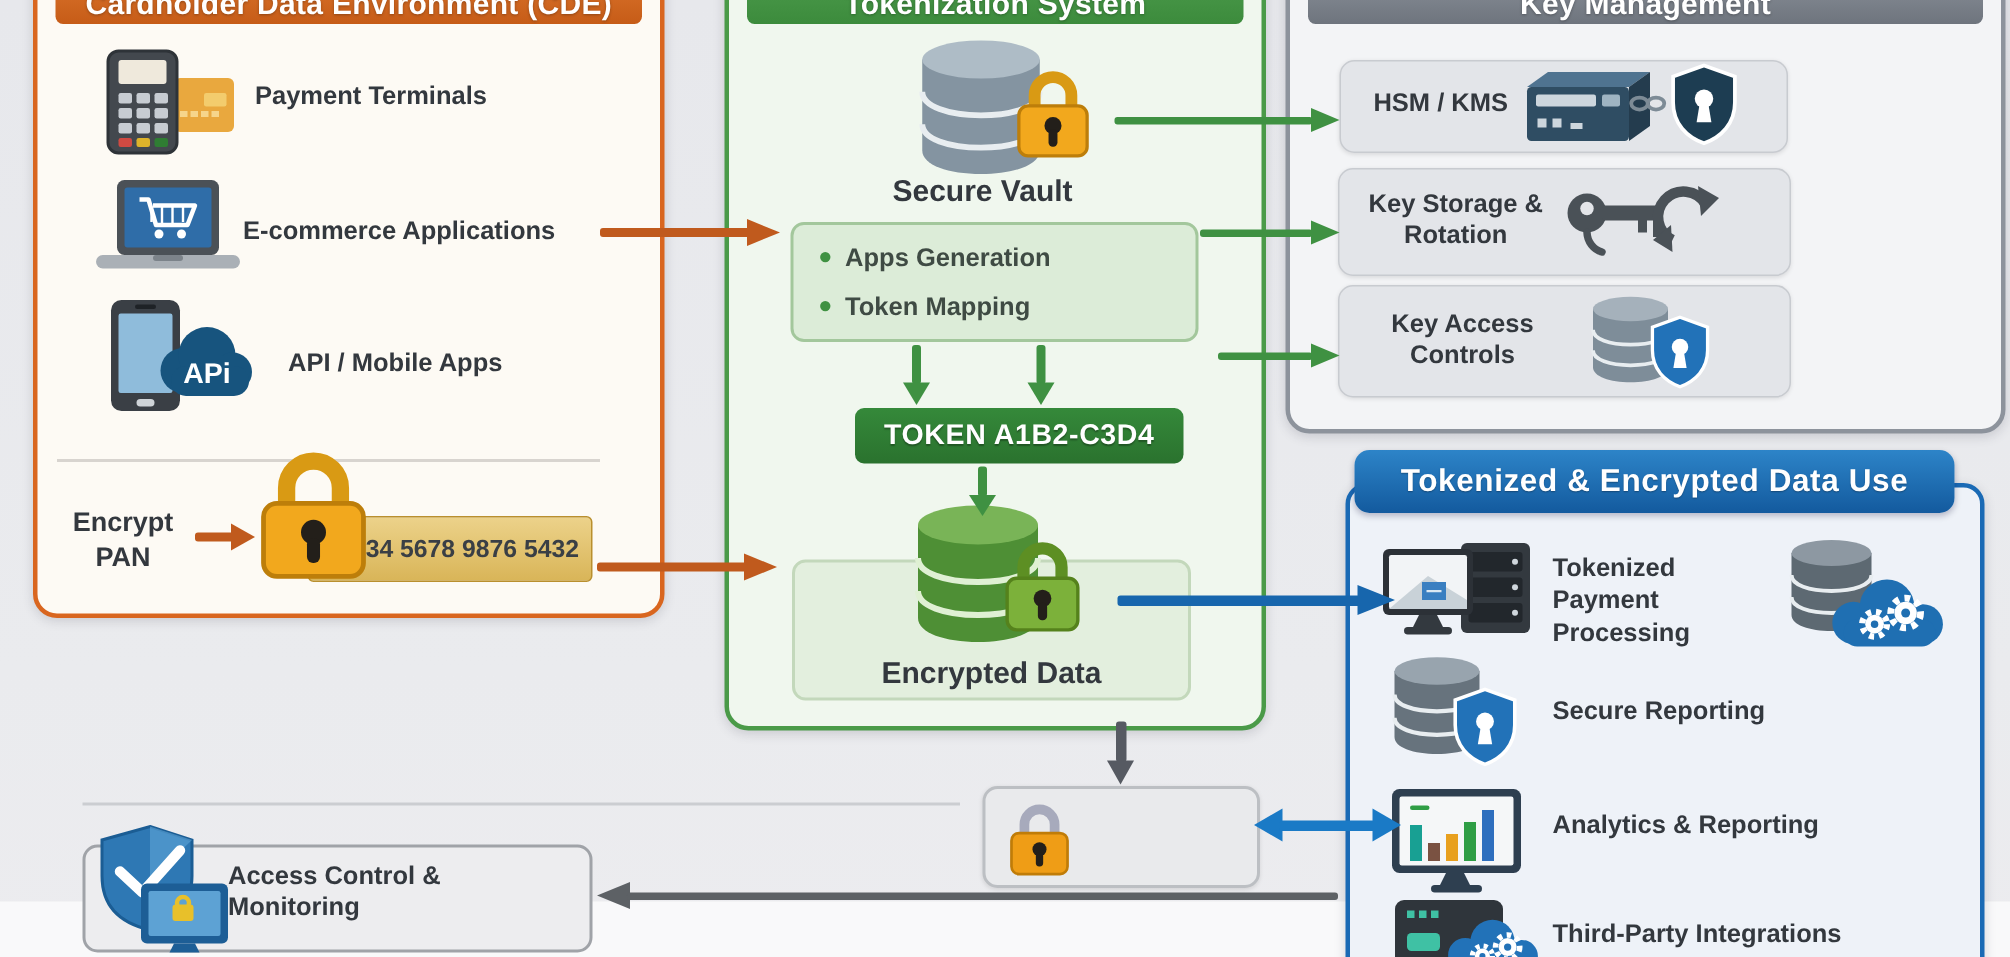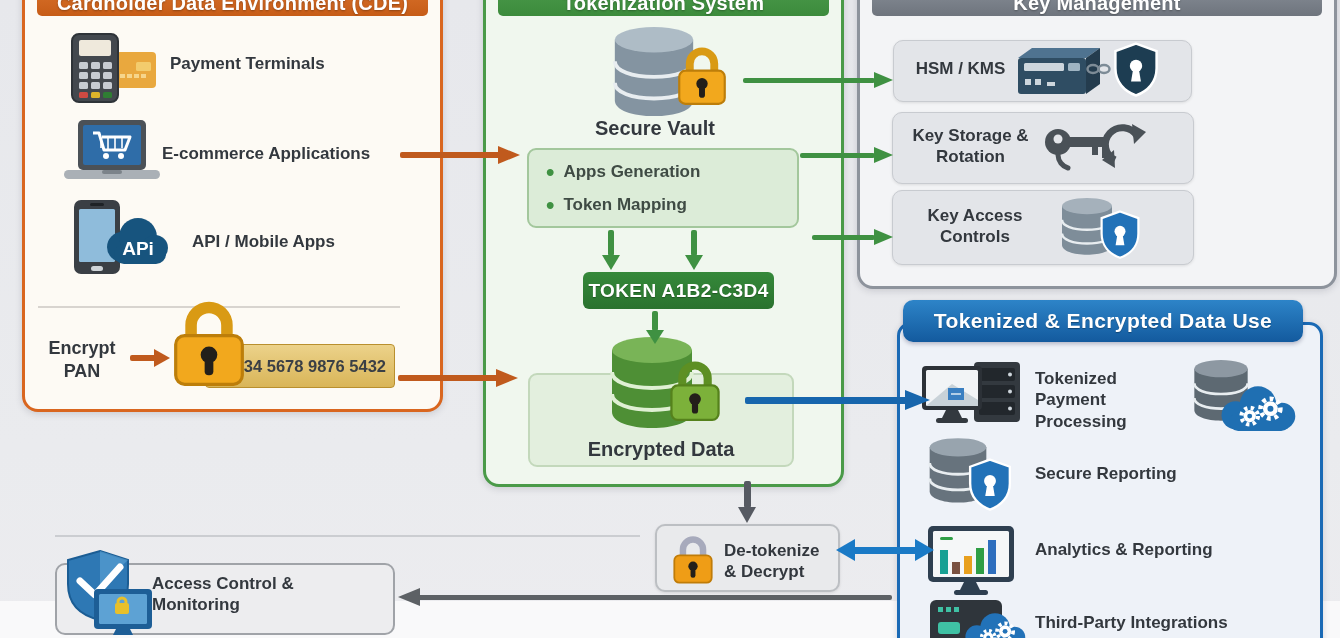--- a/index.html
+++ b/index.html
@@ -159,21 +159,21 @@
 
   <div class="abs" style="left:527px;top:148px;width:272px;height:80px;background:#dcecd8;border:2px solid #a3c79c;
               border-radius:9px;z-index:4;box-sizing:border-box;"></div>
   <div class="abs bullet" style="left:546px;top:160px;z-index:6;">
     <span>Apps Generation</span>
   </div>
   <div class="abs bullet" style="left:546px;top:193px;z-index:6;">
     <span>Token Mapping</span>
   </div>
 
-  <div class="abs badge" style="left:583px;top:272px;width:191px;height:37px;background:linear-gradient(180deg,#35893a,#2a722e);
+  <div class="abs badge" style="left:570px;top:272px;width:219px;height:37px;background:linear-gradient(180deg,#35893a,#2a722e);
               border-radius:6px;z-index:6;text-align:center;">TOKEN A1B2-C3D4</div>
 
   <div class="abs" style="left:528px;top:373px;width:266px;height:94px;background:#e3efde;border:2px solid #c3d8bb;
               border-radius:9px;z-index:4;box-sizing:border-box;"></div>
   <svg class="ico" style="left:598px;top:334px;width:108px;height:96px;--top:#79b457;--side:#4e8f35;--band:#dff0d3;" viewBox="0 0 100 96">
       <use href="#db"></use>
     </svg>
   <svg class="ico" style="left:666px;top:356px;width:58px;height:68px;z-index:7;--shackle:#5d8f23;--body:#7cb13a;--edge:#55821c;" viewBox="0 0 64 74">
       <use href="#lock"></use>
     </svg>
@@ -292,21 +292,20 @@
       </g>
     <use href="#cloudgears" x="28" y="4" width="74" height="52" style="--cloud:#2272b8;"></use>
   </svg>
   <div class="lbl" style="left:1035px;top:612px;width:230px;">Third-Party Integrations</div>
 
   <div class="abs" style="left:655px;top:524px;width:185px;height:68px;background:#e9eaec;border:2px solid #bcbfc3;
               border-radius:10px;z-index:4;box-sizing:border-box;box-shadow:0 1px 3px rgba(0,0,0,.1);"></div>
   <svg class="ico" style="left:670px;top:532px;width:46px;height:54px;--shackle:#a7aabc;--body:#ef9d16;--edge:#c07c08;" viewBox="0 0 64 74">
       <use href="#lock"></use>
     </svg>
-  <div class="lbl" style="left:724px;top:540px;width:112px;">De-tokenize &amp; Decrypt</div>
 
   <div class="abs" style="left:55px;top:563px;width:340px;height:72px;background:#ededef;border:2px solid #a0a3a8;
               border-radius:10px;z-index:4;box-sizing:border-box;"></div>
   <svg class="ico" style="left:66px;top:549px;width:92px;height:88px;" viewBox="0 0 92 88">
     <path d="M34 2 62 11 V35 c0 20 -13 31 -28 36 C12 66 2 54 2 35 V11 Z" fill="#2e78b4" stroke="#1b5d94" stroke-width="2"></path>
     <path d="M34 2 62 11 L34 38 Z" fill="#5aa2d4" opacity=".65"></path>
     <path d="M14 32 L29 46 L54 18" fill="none" stroke="#fff" stroke-width="7" stroke-linecap="round" stroke-linejoin="round"></path>
     <rect x="28" y="40" width="58" height="40" rx="4" fill="#1d5e96"></rect>
     <rect x="33" y="45" width="48" height="30" rx="1.5" fill="#5da2d4"></rect>
     <rect x="49" y="54" width="14" height="11" rx="2" fill="#e8c02a"></rect>

